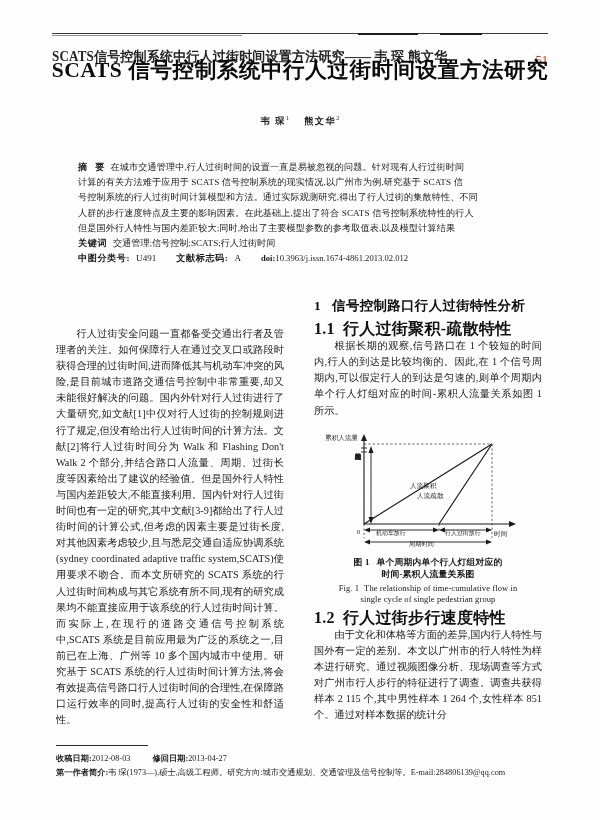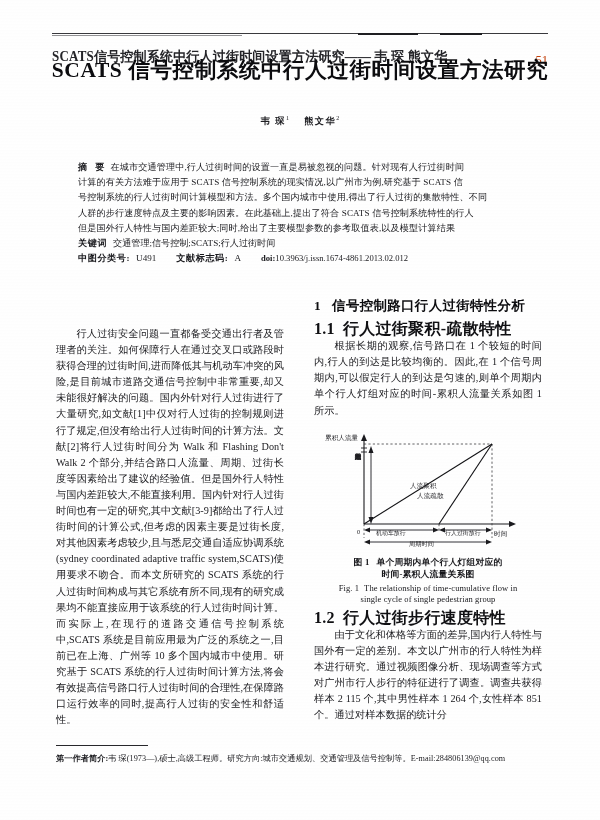--- a/index.html
+++ b/index.html
@@ -269,21 +269,21 @@
   <div class="doc-title">SCATS 信号控制系统中行人过街时间设置方法研究</div>
 
   <div class="authors">
     <span>韦  琛</span><sup>1</sup>&nbsp;&nbsp;&nbsp;&nbsp;<span>熊文华</span><sup>2</sup>
   </div>
 
 
   <div class="abstract">
     <div class="abs-line"><span class="abs-label">摘  要</span><span>在城市交通管理中,行人过街时间的设置一直是易被忽视的问题。针对现有人行过街时间</span></div>
     <div class="abs-line">计算的有关方法难于应用于 SCATS 信号控制系统的现实情况,以广州市为例,研究基于 SCATS 信</div>
-    <div class="abs-line">号控制系统的行人过街时间计算模型和方法。多个国内城市中使用,得出了行人过街的集散特性、不同</div>
+    <div class="abs-line">号控制系统的行人过街时间计算模型和方法。通过实际观测研究,得出了行人过街的集散特性、不同</div>
     <div class="abs-line">人群的步行速度特点及主要的影响因素。在此基础上,提出了符合 SCATS 信号控制系统特性的行人</div>
     <div class="abs-line">但是国外行人特性与国内差距较大;同时,给出了主要模型参数的参考取值表,以及模型计算结果</div>
 
     <div class="kw-line">
       <span class="kw-label">关键词</span><span>交通管理;信号控制;SCATS;行人过街时间</span>
     </div>
 
     <div class="cls-line">
       <span class="cls-seg"><span class="cls-label">中图分类号:</span><span>U491</span></span><span class="cls-seg"><span class="cls-label">文献标志码:</span><span>A</span></span><span class="doi-seg"><span class="doi-bold">doi:</span><span>10.3963/j.issn.1674-4861.2013.02.012</span></span>
     </div>
@@ -382,18 +382,21 @@
     <div class="h2">
       <span>1.2</span>
       <span>行人过街步行速度特性</span>
     </div>
     <p>由于文化和体格等方面的差异,国内行人特性与国外有一定的差别。本文以广州市的行人特性为样本进行研究。通过视频图像分析、现场调查等方式对广州市行人步行的特征进行了调查。调查共获得样本 2 115 个,其中男性样本 1 264 个,女性样本 851 个。通过对样本数据的统计分</p>
   </div>
 
   <div class="foot-rule"></div>
   <div class="footer">
     <div class="foot-line">
+      <span class="foot-label">收稿日期:</span><span>2012-08-03</span><span class="foot-gap"></span><span class="foot-label">修回日期:</span><span>2013-04-27</span>
+    </div>
+    <div class="foot-line">
       <span class="foot-label">第一作者简介:</span><span>韦  琛(1973—),硕士,高级工程师。研究方向:城市交通规划、交通管理及信号控制等。E-mail:284806139@qq.com</span>
     </div>
   </div>
 
   <div class="scan-noise"></div>
 </div>
 
 </body></html>

